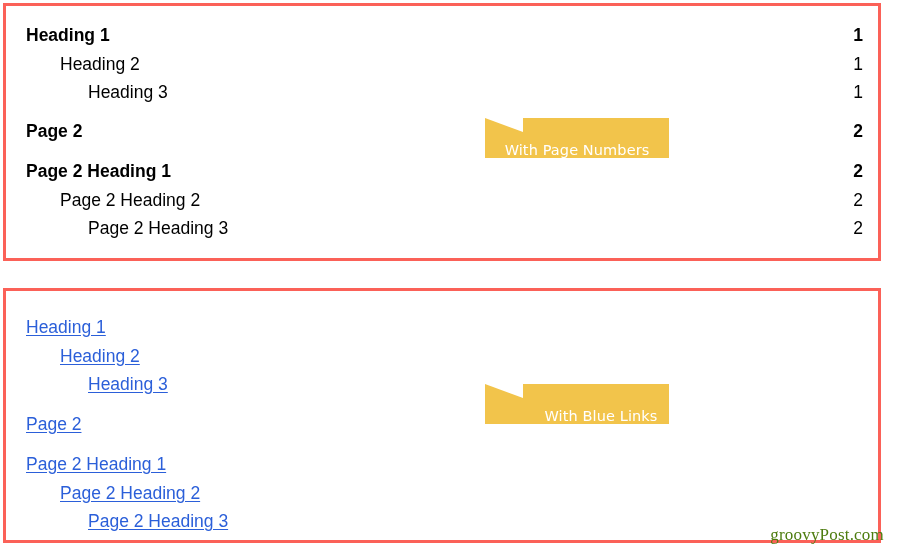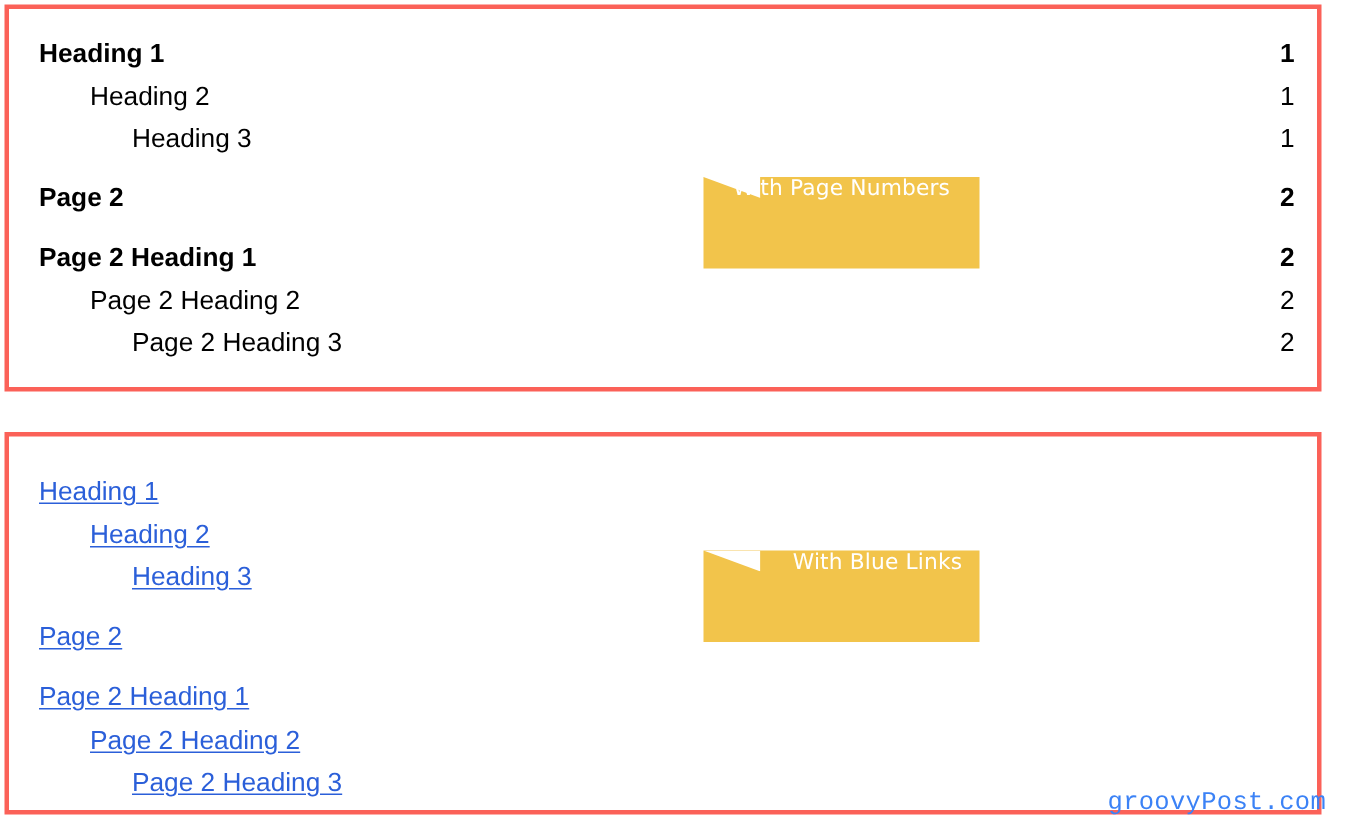--- a/index.html
+++ b/index.html
@@ -86,54 +86,55 @@
     text-underline-offset: 2px;
     cursor: pointer;
     font-weight: normal;
     font-size: 17.5px;
   }
 
   
   .callout {
     position: absolute;
     width: 184px;
-    height: 61px;
+    height: 40px;
     background: #f2c44b;
     display: flex;
-    align-items: flex-start;
+    align-items: flex-end;
     justify-content: center;
+    margin-left: 16px;
   }
   .callout-fold {
     position: absolute;
     left: 0;
     top: 0;
     width: 38px;
     height: 14px;
     background: #ffffff;
     clip-path: polygon(0 0, 100% 0, 100% 100%);
   }
   .callout-text {
     color: #ffffff;
     font-size: 14.5px;
     font-family: "DejaVu Sans", sans-serif;
     letter-spacing: 0.1px;
     position: relative;
     z-index: 2;
   }
   #callout-page-numbers { left: 469px; top: 118px; }
-  #callout-blue-links   { left: 469px; top: 367px; padding-left: 48px; }
+  #callout-blue-links   { left: 469px; top: 384px; padding-left: 48px; }
 
   
   #watermark {
     position: absolute;
     right: 16px;
     bottom: 10px;
-    font-family: Liberation Mono, monospace;
+    font-family: Liberation Serif, serif;
     font-size: 17px;
-    color: #3b82f6;
+    color: #4d7c0f;
     letter-spacing: 0.2px;
   }
 </style>
 </head>
 <body>
 
 <div class="panel" id="panel-toc-page-numbers">
 
   <div class="toc-list" id="list-page-numbers">
       <div class="toc-row lvl1" style="top: 18px;">

